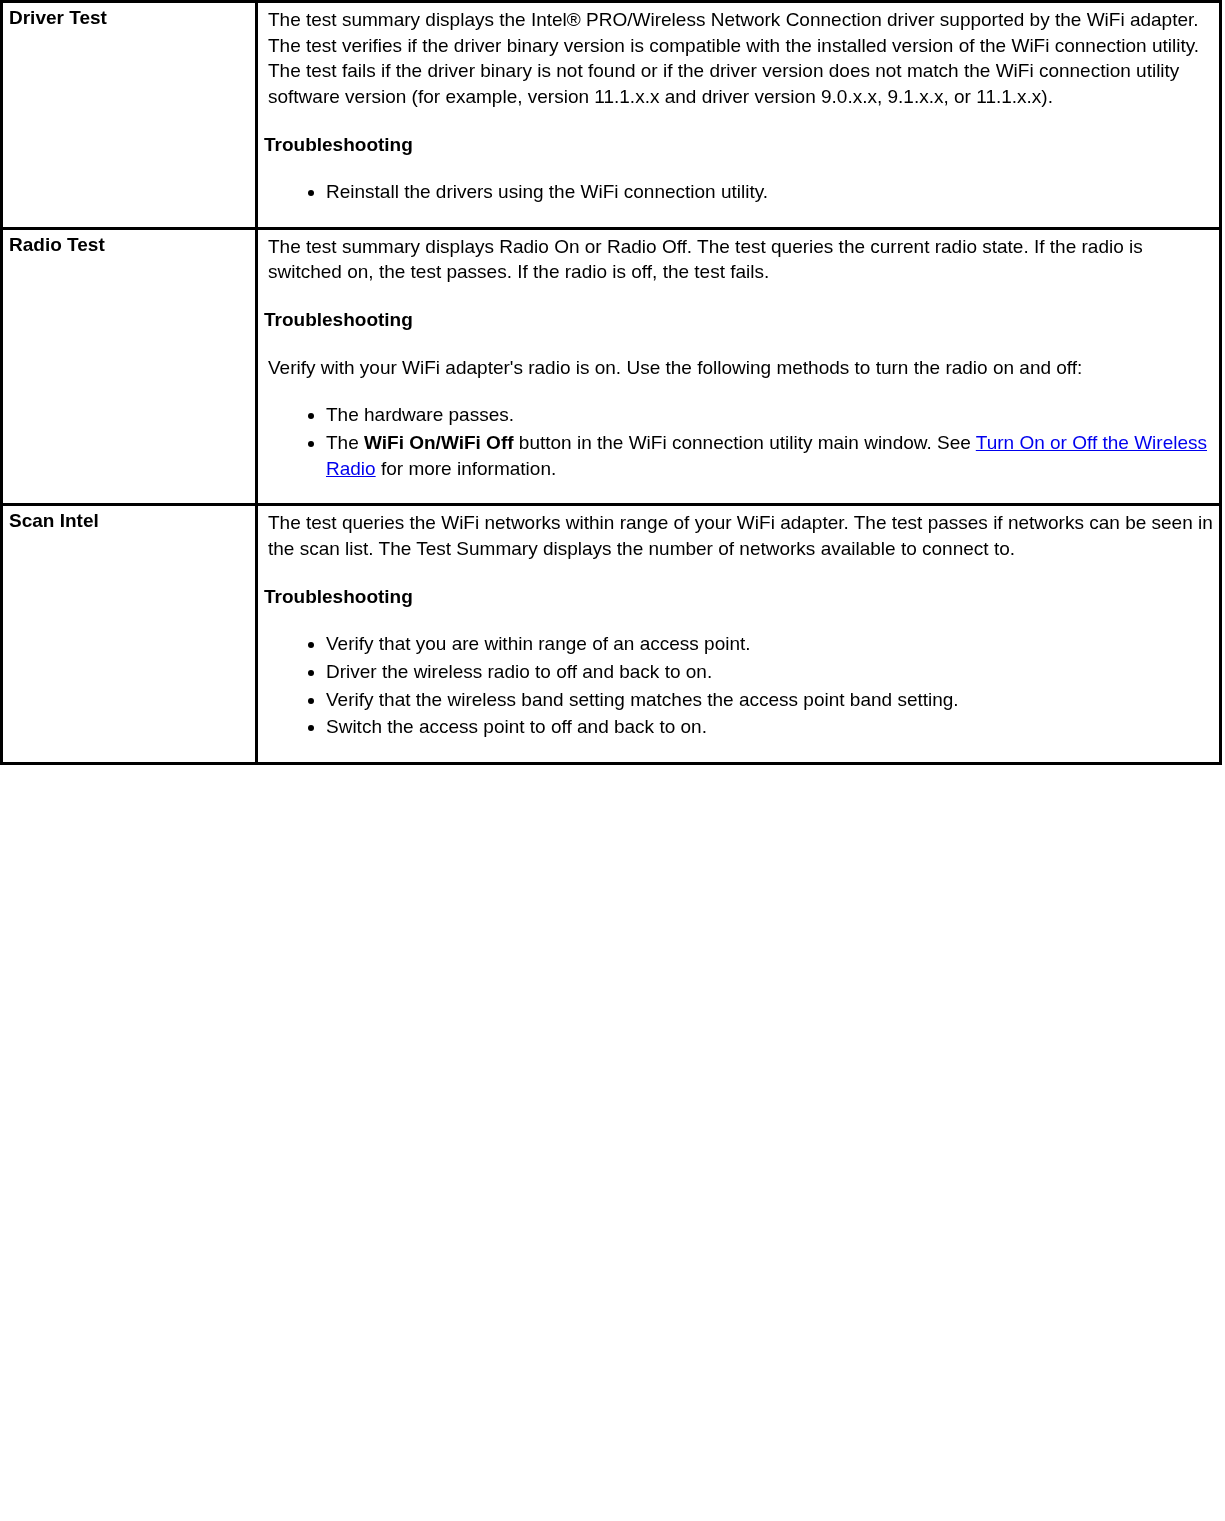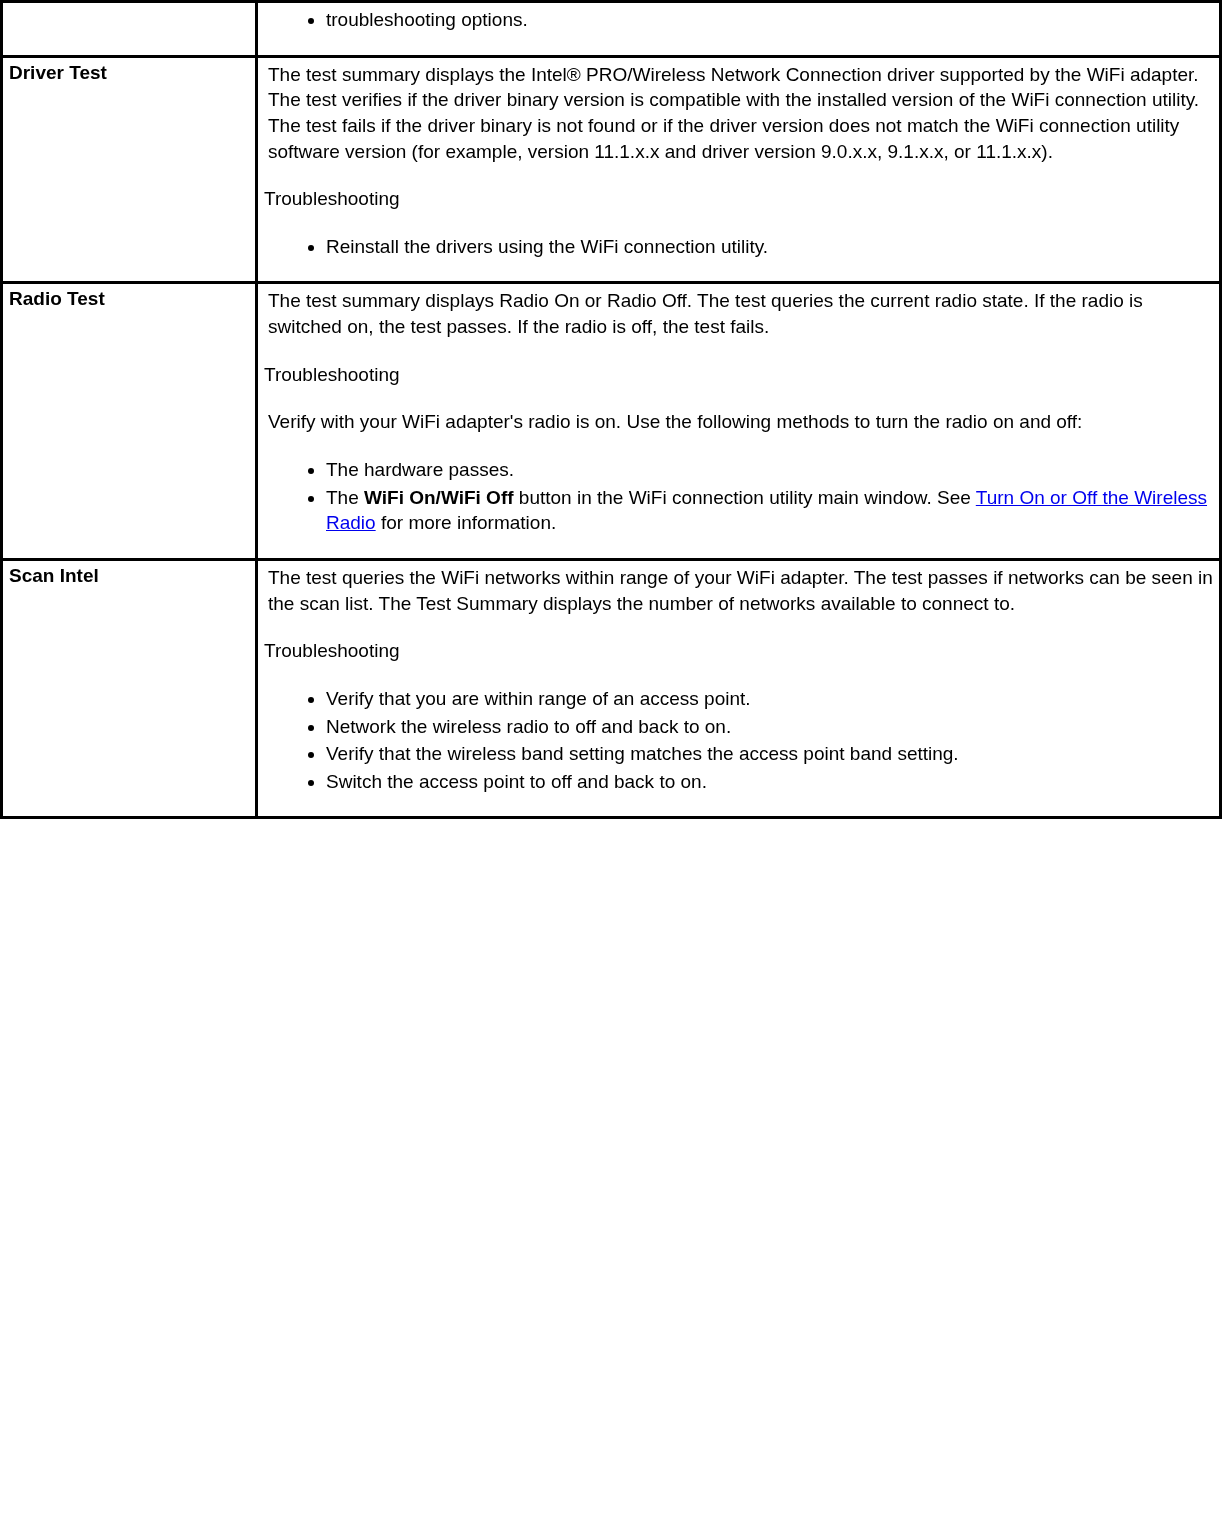--- a/index.html
+++ b/index.html
@@ -26,21 +26,21 @@
     margin-top: 16px;
   }
   td.content {
     width: auto;
   }
   p {
     margin: 0 0 22px 4px;
     line-height: 1.35;
   }
   p.heading {
-    font-weight: normal;
+    font-weight: bold;
     margin: 0 0 22px 0;
   }
   ul {
     list-style-type: disc;
     margin: 0 0 0 0;
     padding-left: 62px;
   }
   ul li {
     line-height: 1.35;
     margin: 0;
@@ -50,30 +50,20 @@
     color: #0000EE;
     text-decoration: underline;
   }
 </style>
 </head>
 <body>
 
 <table class="outer">
   <tbody>
 
-    <tr>
-      <td class="label">
-        <span></span>
-      </td>
-      <td class="content">
-        <ul>
-          <li>troubleshooting options.</li>
-        </ul>
-      </td>
-    </tr>
 
     <tr>
       <td class="label">
         <span>Driver Test</span>
       </td>
       <td class="content">
         <p>The test summary displays the Intel® PRO/Wireless Network Connection driver supported by the WiFi adapter. The test verifies if the driver binary version is compatible with the installed version of the WiFi connection utility. The test fails if the driver binary is not found or if the driver version does not match the WiFi connection utility software version (for example, version 11.1.x.x and driver version 9.0.x.x, 9.1.x.x, or 11.1.x.x).</p>
         <p class="heading">Troubleshooting</p>
         <ul>
           <li>Reinstall the drivers using the WiFi connection utility.</li>
@@ -100,20 +90,20 @@
 
     <tr>
       <td class="label">
         <span>Scan Intel</span>
       </td>
       <td class="content">
         <p>The test queries the WiFi networks within range of your WiFi adapter. The test passes if networks can be seen in the scan list. The Test Summary displays the number of networks available to connect to.</p>
         <p class="heading">Troubleshooting</p>
         <ul>
           <li>Verify that you are within range of an access point.</li>
-          <li>Network the wireless radio to off and back to on.</li>
+          <li>Driver the wireless radio to off and back to on.</li>
           <li>Verify that the wireless band setting matches the access point band setting.</li>
           <li>Switch the access point to off and back to on.</li>
         </ul>
       </td>
     </tr>
   </tbody>
 </table>
 
 </body></html>

